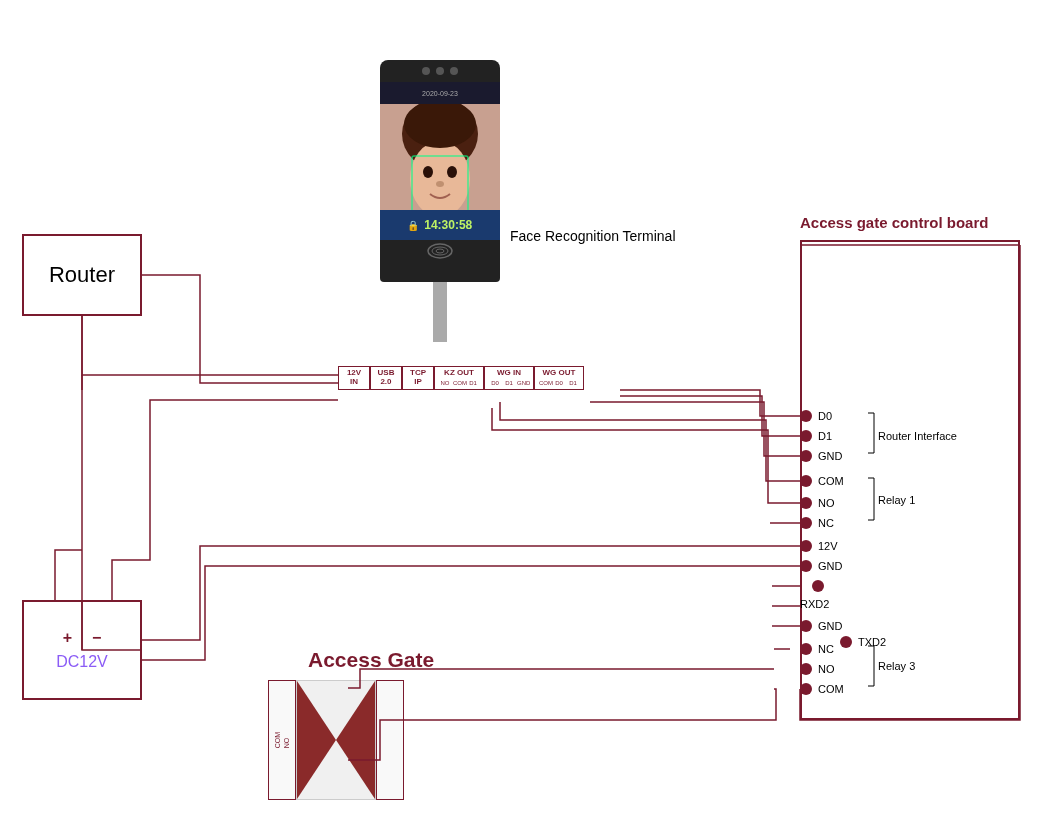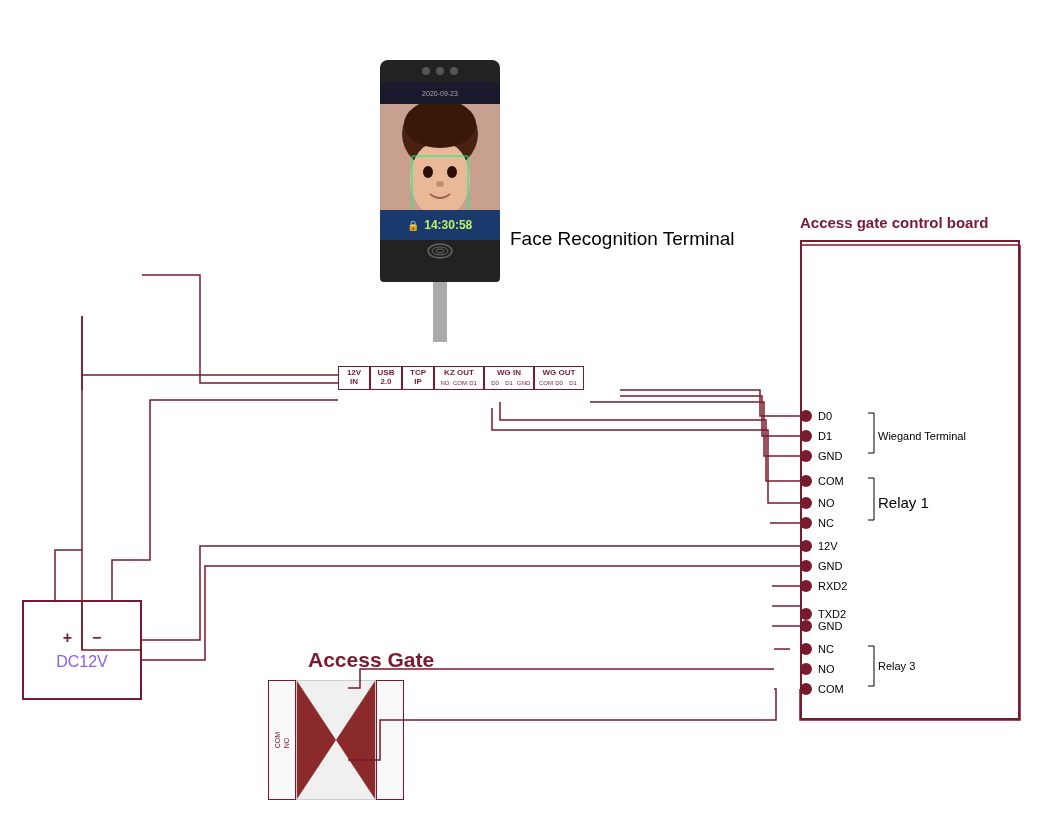--- a/index.html
+++ b/index.html
@@ -307,20 +307,23 @@
       width: 1060px;
       height: 828px;
       pointer-events: none;
     }
   </style>
 </head>
 <body>
 
 <div class="diagram-container">
 
+  <div class="router-box">
+    <span class="router-label">Router</span>
+  </div>
 
   <div class="terminal-container">
     <div class="terminal-device">
       <div class="terminal-top">
         <div class="terminal-dot"></div>
         <div class="terminal-dot"></div>
         <div class="terminal-dot"></div>
       </div>
       <div class="terminal-screen">
         <div class="terminal-screen-header">
@@ -361,21 +364,21 @@
             <ellipse cx="14" cy="9" rx="8" ry="4" fill="none" stroke="#666" stroke-width="1"></ellipse>
             <ellipse cx="14" cy="9" rx="4" ry="2" fill="none" stroke="#666" stroke-width="1"></ellipse>
           </svg>
         </div>
       </div>
       <div class="terminal-bottom"></div>
     </div>
     <div class="terminal-pole"></div>
   </div>
 
-  <div style="position:absolute; left:510px; top:228px; font-size:19px; color:#000;">Face Recognition Terminal</div>
+  <div style="position:absolute; left:510px; top:228px; font-size:14px; color:#000;">Face Recognition Terminal</div>
 
   <div class="conn-board">
     <div class="conn-section">
       <div class="conn-section-label">12V<br>IN</div>
     </div>
     <div class="conn-section">
       <div class="conn-section-label">USB<br>2.0</div>
     </div>
     <div class="conn-section">
       <div class="conn-section-label">TCP<br>IP</div>
@@ -434,47 +437,47 @@
     <span class="pin-label">NC</span>
   </div>
   <div class="pin-row" style="top:540px;">
     <div class="pin-dot"></div>
     <span class="pin-label">12V</span>
   </div>
   <div class="pin-row" style="top:560px;">
     <div class="pin-dot"></div>
     <span class="pin-label">GND</span>
   </div>
-  <div class="pin-row" style="top:580px;">
+  <div class="pin-row" style="top:580px;flex-direction:column;">
     <div class="pin-dot"></div>
     <span class="pin-label">RXD2</span>
   </div>
-  <div class="pin-row" style="top:608px;">
+  <div class="pin-row" style="top:636px;margin-left:40px;">
     <div class="pin-dot"></div>
     <span class="pin-label">TXD2</span>
   </div>
   <div class="pin-row" style="top:620px;">
     <div class="pin-dot"></div>
     <span class="pin-label">GND</span>
   </div>
   <div class="pin-row" style="top:643px;">
     <div class="pin-dot"></div>
     <span class="pin-label">NC</span>
   </div>
   <div class="pin-row" style="top:663px;">
     <div class="pin-dot"></div>
     <span class="pin-label">NO</span>
   </div>
   <div class="pin-row" style="top:683px;">
     <div class="pin-dot"></div>
     <span class="pin-label">COM</span>
   </div>
 
-  <div style="position:absolute; left:878px; top:430px; font-size:11px;">Wiegand Terminal</div>
-  <div style="position:absolute; left:878px; top:494px; font-size:15px;text-align:right;">Relay 1</div>
+  <div style="position:absolute; left:878px; top:430px; font-size:11px;">Router Interface</div>
+  <div style="position:absolute; left:878px; top:494px; font-size:11px;text-align:right;">Relay 1</div>
   <div style="position:absolute; left:878px; top:660px; font-size:11px;">Relay 3</div>
 
   <svg style="position:absolute;top:0;left:0;width:1060px;height:828px;pointer-events:none;">
 
     <path d="M 868 413 L 874 413 L 874 453 L 868 453" stroke="#000" stroke-width="1" fill="none"></path>
 
     <path d="M 868 478 L 874 478 L 874 520 L 868 520" stroke="#000" stroke-width="1" fill="none"></path>
 
     <path d="M 868 646 L 874 646 L 874 686 L 868 686" stroke="#000" stroke-width="1" fill="none"></path>
   </svg>

